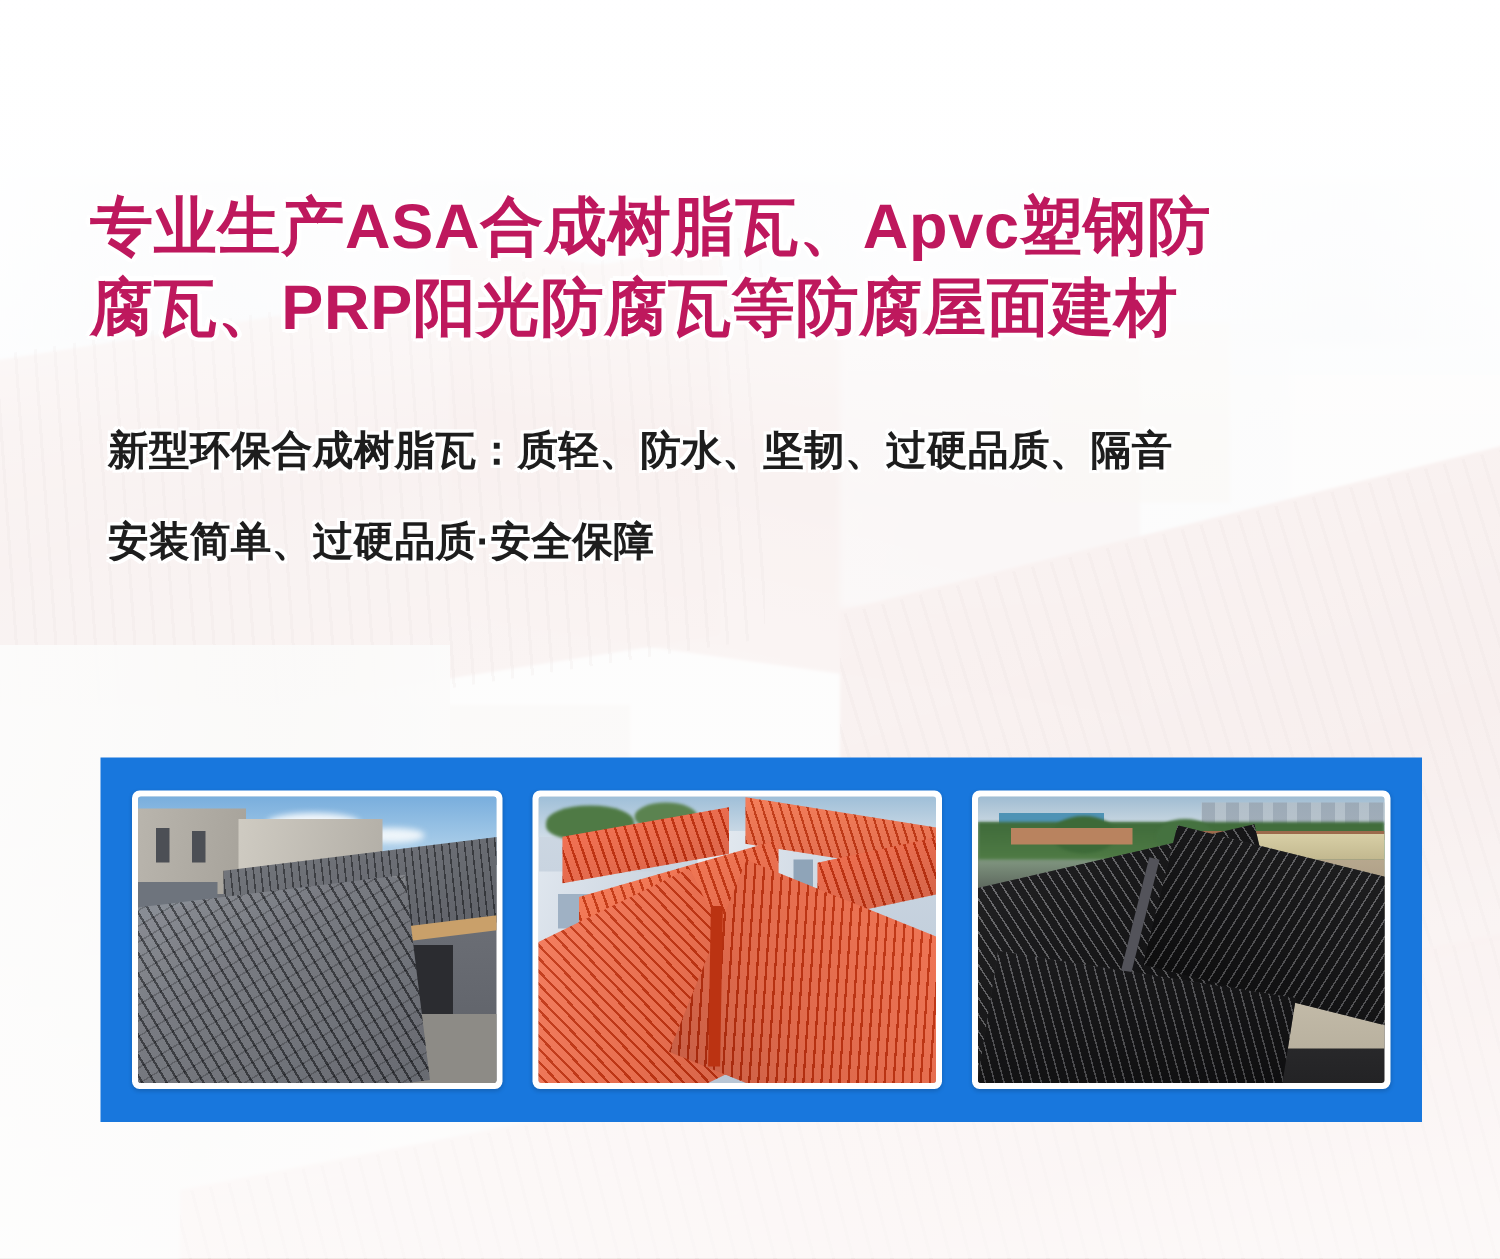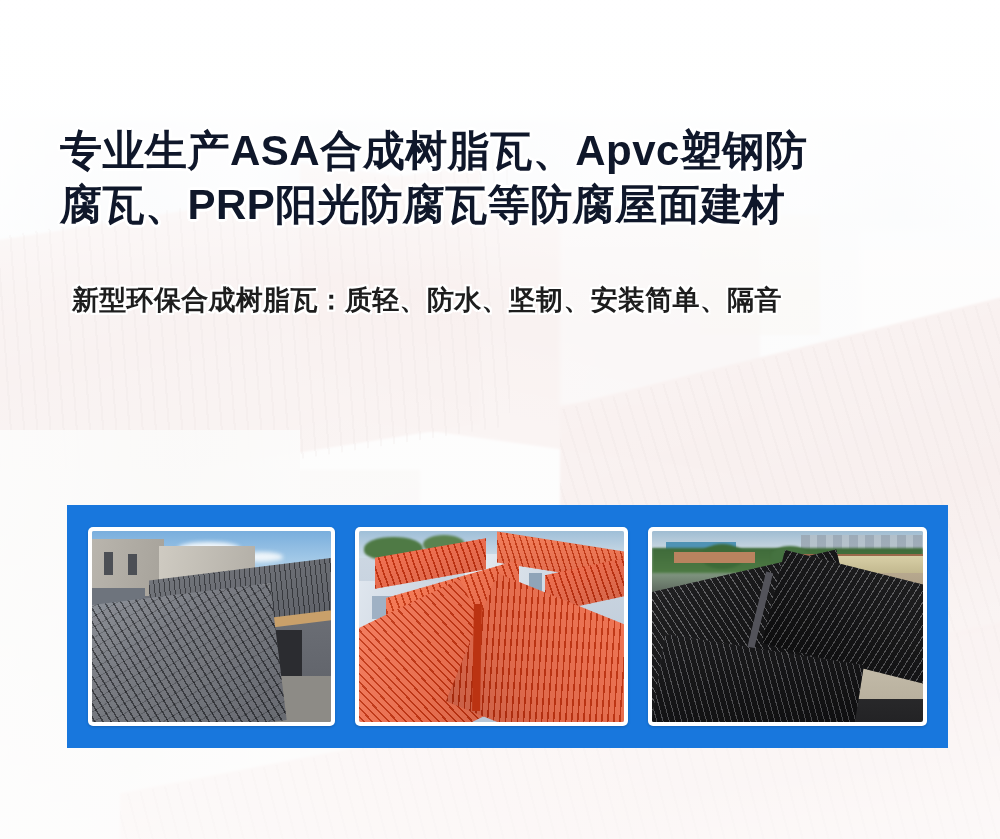--- a/index.html
+++ b/index.html
@@ -110,21 +110,21 @@
         rgba(255,255,255,.86) 82%,
         rgba(255,255,255,.90) 100%);
   }
 
   
   .content{position:absolute;inset:0;}
 
   .headline{
     position:absolute;left:60px;top:96px;width:890px;
     font-size:42px;line-height:54px;font-weight:700;letter-spacing:.5px;
-    color:#0f172a;
+    color:#be185d;
     text-shadow:
       2px 0 0 #fff,-2px 0 0 #fff,0 2px 0 #fff,0 -2px 0 #fff,
       2px 2px 0 #fff,-2px 2px 0 #fff,2px -2px 0 #fff,-2px -2px 0 #fff,
       3px 0 0 #fff,-3px 0 0 #fff,0 3px 0 #fff,0 -3px 0 #fff;
     white-space:pre-line;
   }
 
   .subhead{
     position:absolute;left:72px;top:275px;width:880px;
     font-size:27px;line-height:51px;font-weight:700;letter-spacing:.3px;
@@ -274,21 +274,22 @@
     <div class="tiles tiles-3"></div>
     <div class="bg-wash"></div>
   </div>
 
   <div class="content">
 
     <h1 class="headline">专业生产ASA合成树脂瓦、Apvc塑钢防
 腐瓦、PRP阳光防腐瓦等防腐屋面建材</h1>
 
     <div class="subhead">
-      <span class="line l1">新型环保合成树脂瓦：质轻、防水、坚韧、安装简单、隔音</span>
+      <span class="line l1">新型环保合成树脂瓦：质轻、防水、坚韧、过硬品质、隔音</span>
+      <span class="line l3">安装简单、过硬品质·安全保障</span>
     </div>
 
     <div class="gallery">
       <div class="gallery-inner">
 
         <div class="photo-card c1 pc-shadow">
           <div class="photo p1">
             <div class="sky"></div>
               <div class="cloud1"></div>
               <div class="cloud2"></div>

